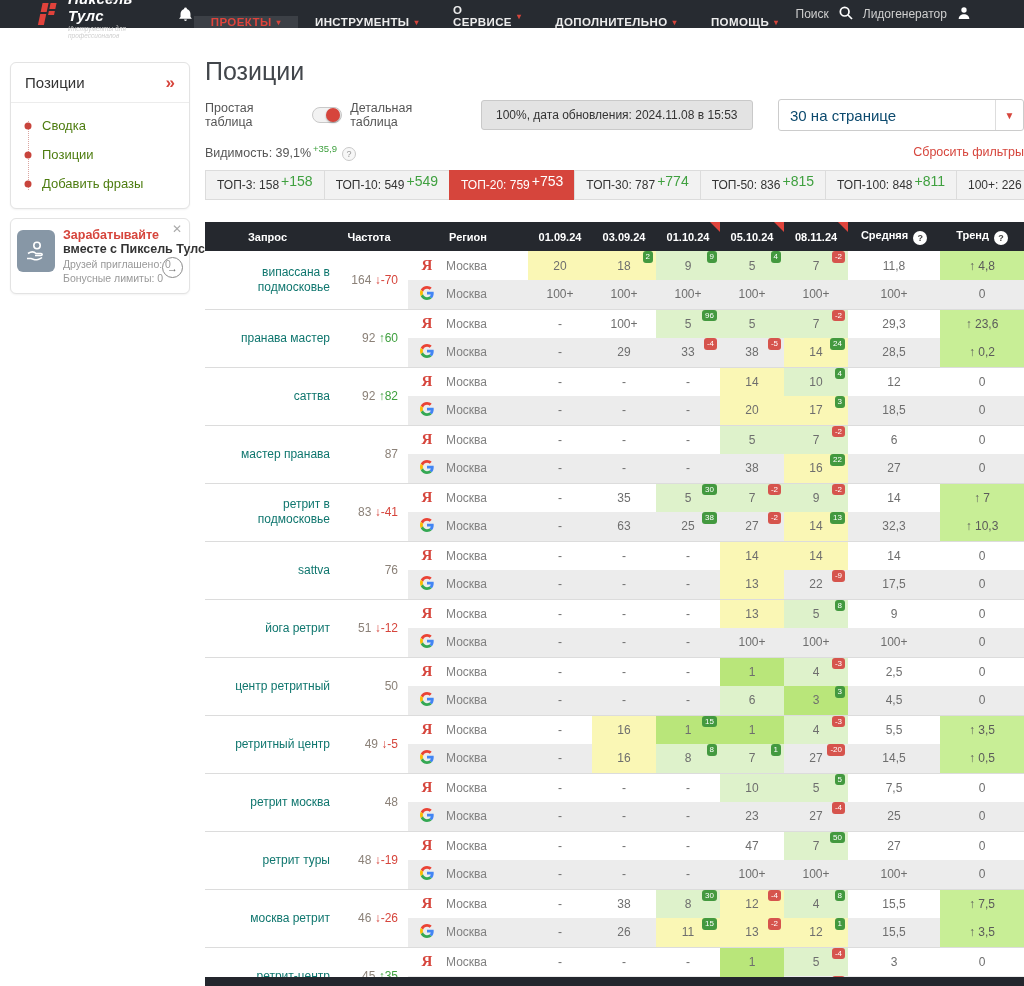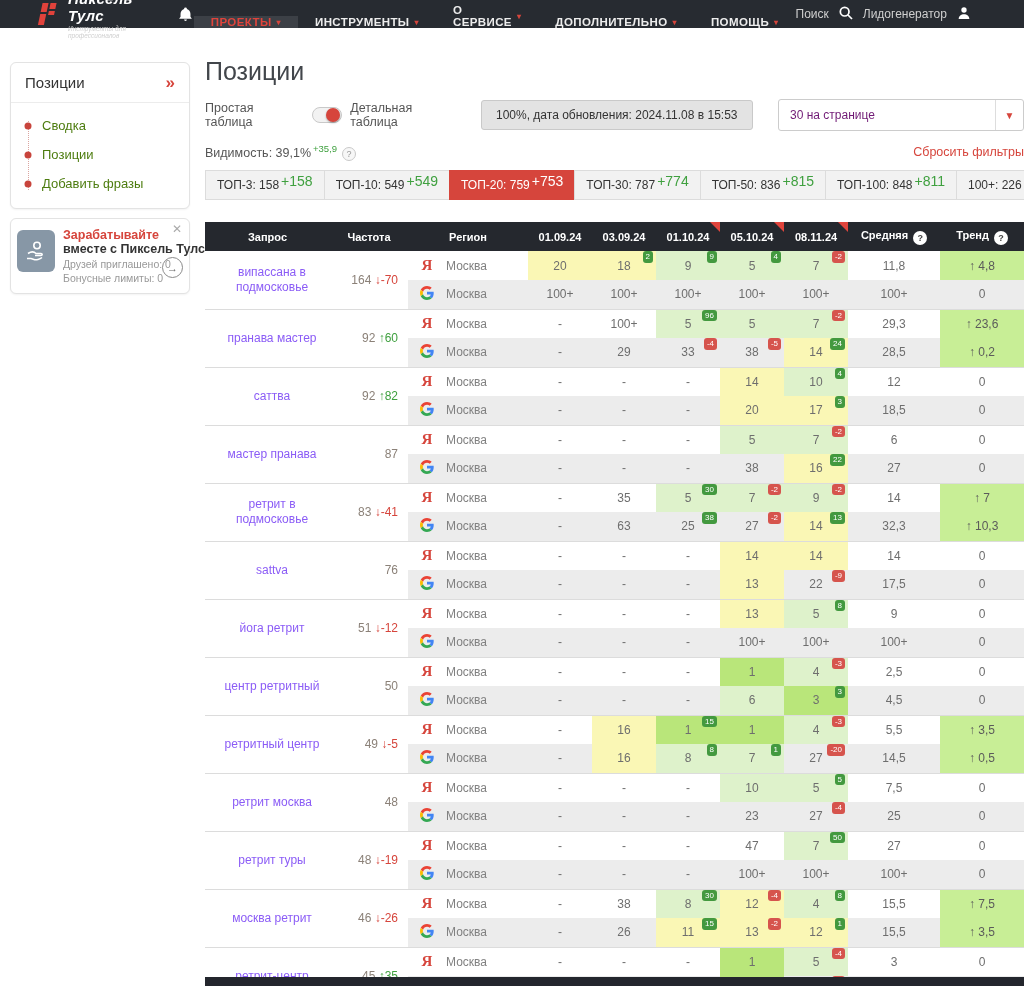--- a/index.html
+++ b/index.html
@@ -53,21 +53,21 @@
   .controls { display:flex; align-items:center; height:34px; margin-bottom:10px; }
   .toggle-group { display:flex; align-items:center; gap:8px; font-size:12.5px; color:#555; width:258px; }
   .switch { position:relative; width:30px; height:16px; background:#f2f2f2; border:1px solid #c9c9c9;
             border-radius:9px; cursor:pointer; flex:none; }
   .switch .knob { position:absolute; right:1px; top:50%; transform:translateY(-50%); width:14px; height:14px;
                   border-radius:50%; background:#d6453c; box-shadow:0 1px 2px rgba(0,0,0,.3); }
   .update-badge { background:#e3e3e3; border:1px solid #c9c9c9; border-radius:3px; padding:7px 14px;
                   font-size:12px; color:#333; margin-left:18px; }
   .select { margin-left:auto; display:flex; align-items:stretch; width:246px; height:32px; border:1px solid #ccc;
             border-radius:3px; background:#fff; cursor:pointer; }
-  .select .val { flex:1; display:flex; align-items:center; padding-left:11px; font-size:12px; color:#701a75; }
+  .select .val { flex:1; display:flex; align-items:center; padding-left:11px; font-size:15px; color:#0c4a6e; }
   .select .arr { width:28px; border-left:1px solid #ddd; display:flex; align-items:center; justify-content:center;
                  color:#d6453c; font-size:10px; }
 
   .visrow { display:flex; justify-content:space-between; align-items:center; height:20px; margin-bottom:8px; }
   .vis { font-size:12.5px; color:#555; }
   .vis sup { color:#3fa03f; font-size:9.5px; margin-left:2px; }
   .qmark { display:inline-flex; align-items:center; justify-content:center; width:14px; height:14px;
            border:1px solid #c9c9c9; border-radius:50%; color:#999; font-size:9px; margin-left:5px;
            vertical-align:middle; background:#f7f7f7; }
   .reset { color:#d6453c; font-size:12.5px; cursor:pointer; text-decoration:none; }
@@ -85,21 +85,21 @@
   thead th { background:#25282e; color:#fff; height:29px; font-size:11px; font-weight:bold;
              position:relative; text-align:center; }
   thead th.flag::after { content:""; position:absolute; top:0; right:0;
                          border-left:10px solid transparent; border-top:10px solid #e0443c; }
   .hq { display:inline-flex; align-items:center; justify-content:center; width:14px; height:14px;
         background:#fff; color:#444; border-radius:50%; font-size:9px; margin-left:5px; vertical-align:-2px;
         font-style:normal; }
   tbody td { height:29px; font-size:12px; color:#6e6e6e; text-align:center; position:relative; }
   tbody tr.g-row td { background:#ececec; }
   tbody tr.grp td { border-top:1px solid #dcdcdc; }
-  td.c-query { text-align:center; padding-left:9px; color:#8b5cf6; background:#fff !important; line-height:1.25; }
+  td.c-query { text-align:right; padding-left:9px; color:#0f766e; background:#fff !important; line-height:1.25; }
   td.c-freq { text-align:right; padding-right:10px; color:#8b8178; background:#fff !important; }
   td.c-freq .dn { color:#d6453c; } td.c-freq .up { color:#3fa03f; }
   td.c-reg { text-align:left; color:#818181; }
   .ya { font-family:"Liberation Serif", serif; font-weight:bold; color:#d6453c; font-size:15px; }
   td.bg-y { background:#faf7b5 !important; }
   td.bg-lg { background:#def2cb !important; }
   td.bg-g { background:#b9e67a !important; }
   td.c-trend.t-up { background:#c8ee96 !important; color:#5b5b5b; }
   .bdg { position:absolute; top:0px; right:3px; font-style:normal; font-size:8px; color:#fff;
          padding:1px 3px; border-radius:3px; line-height:1.2; min-width:7px; }

